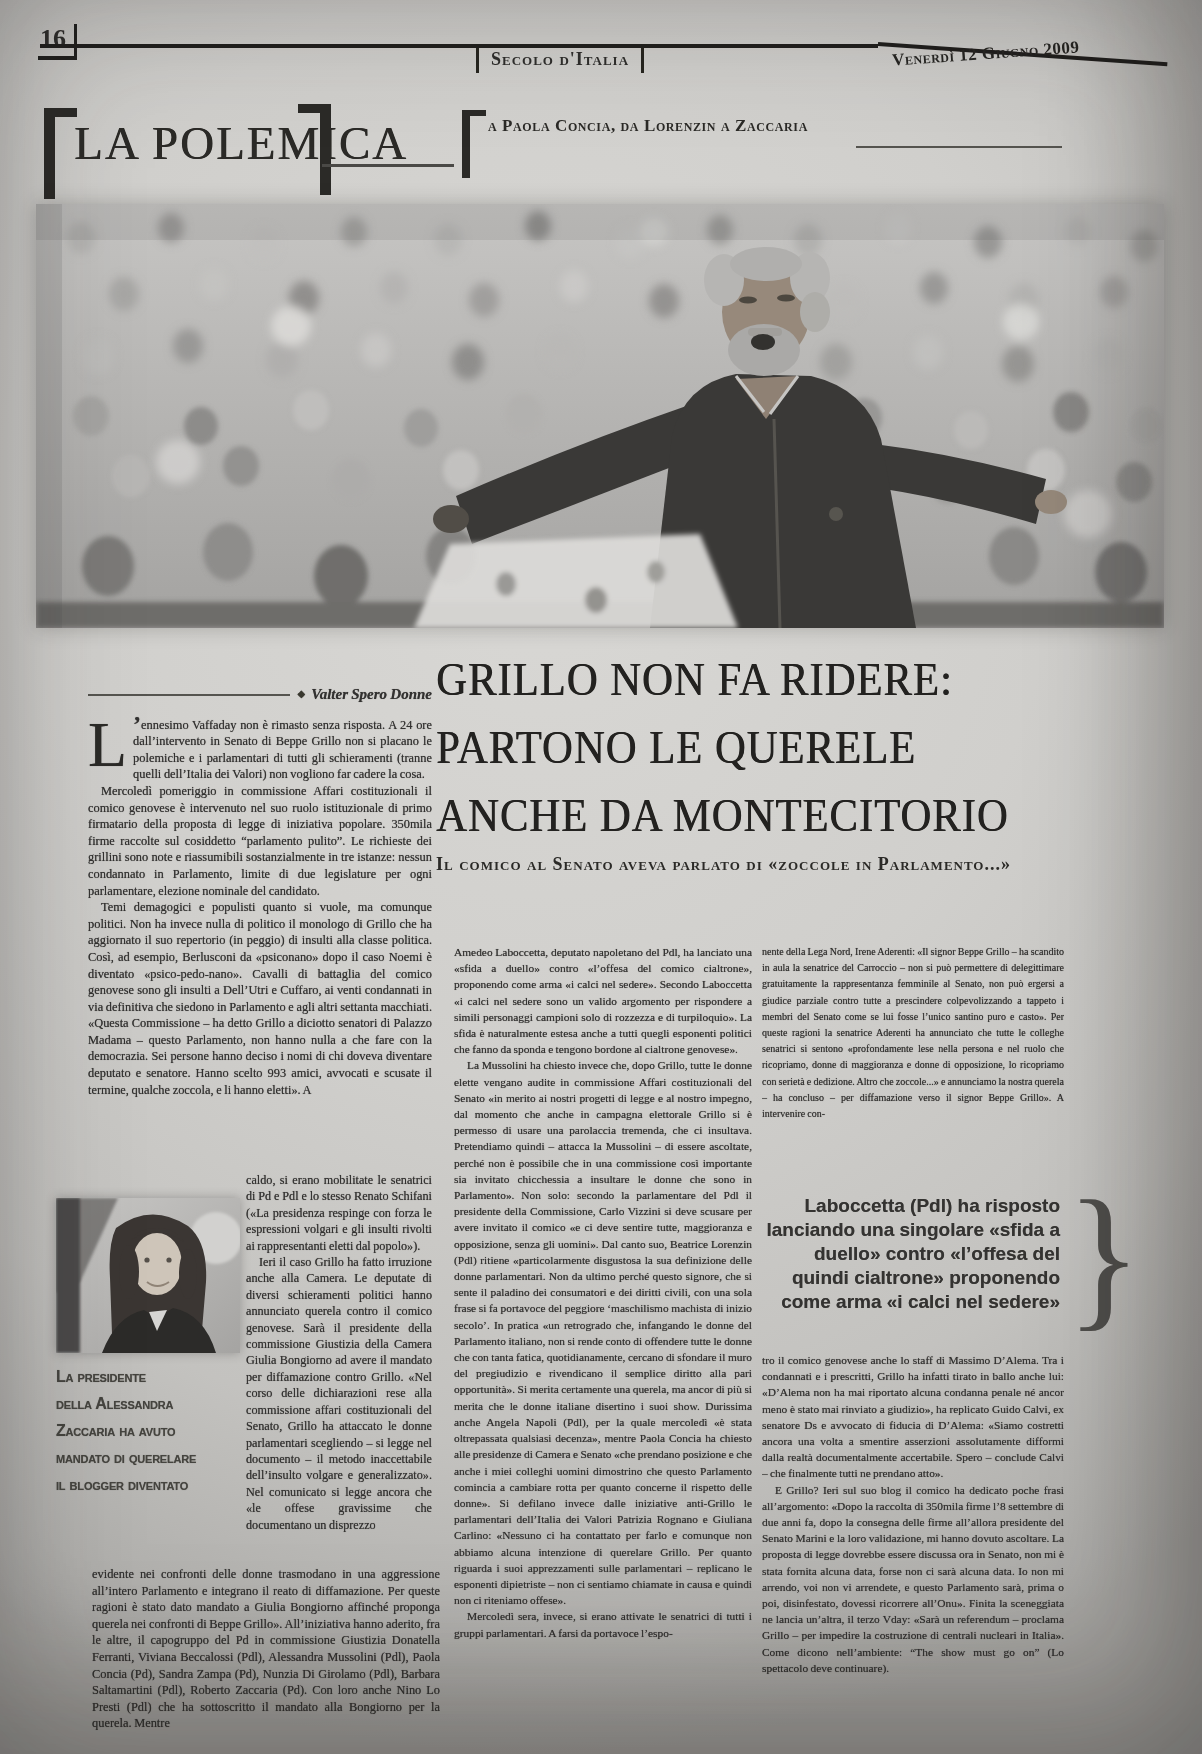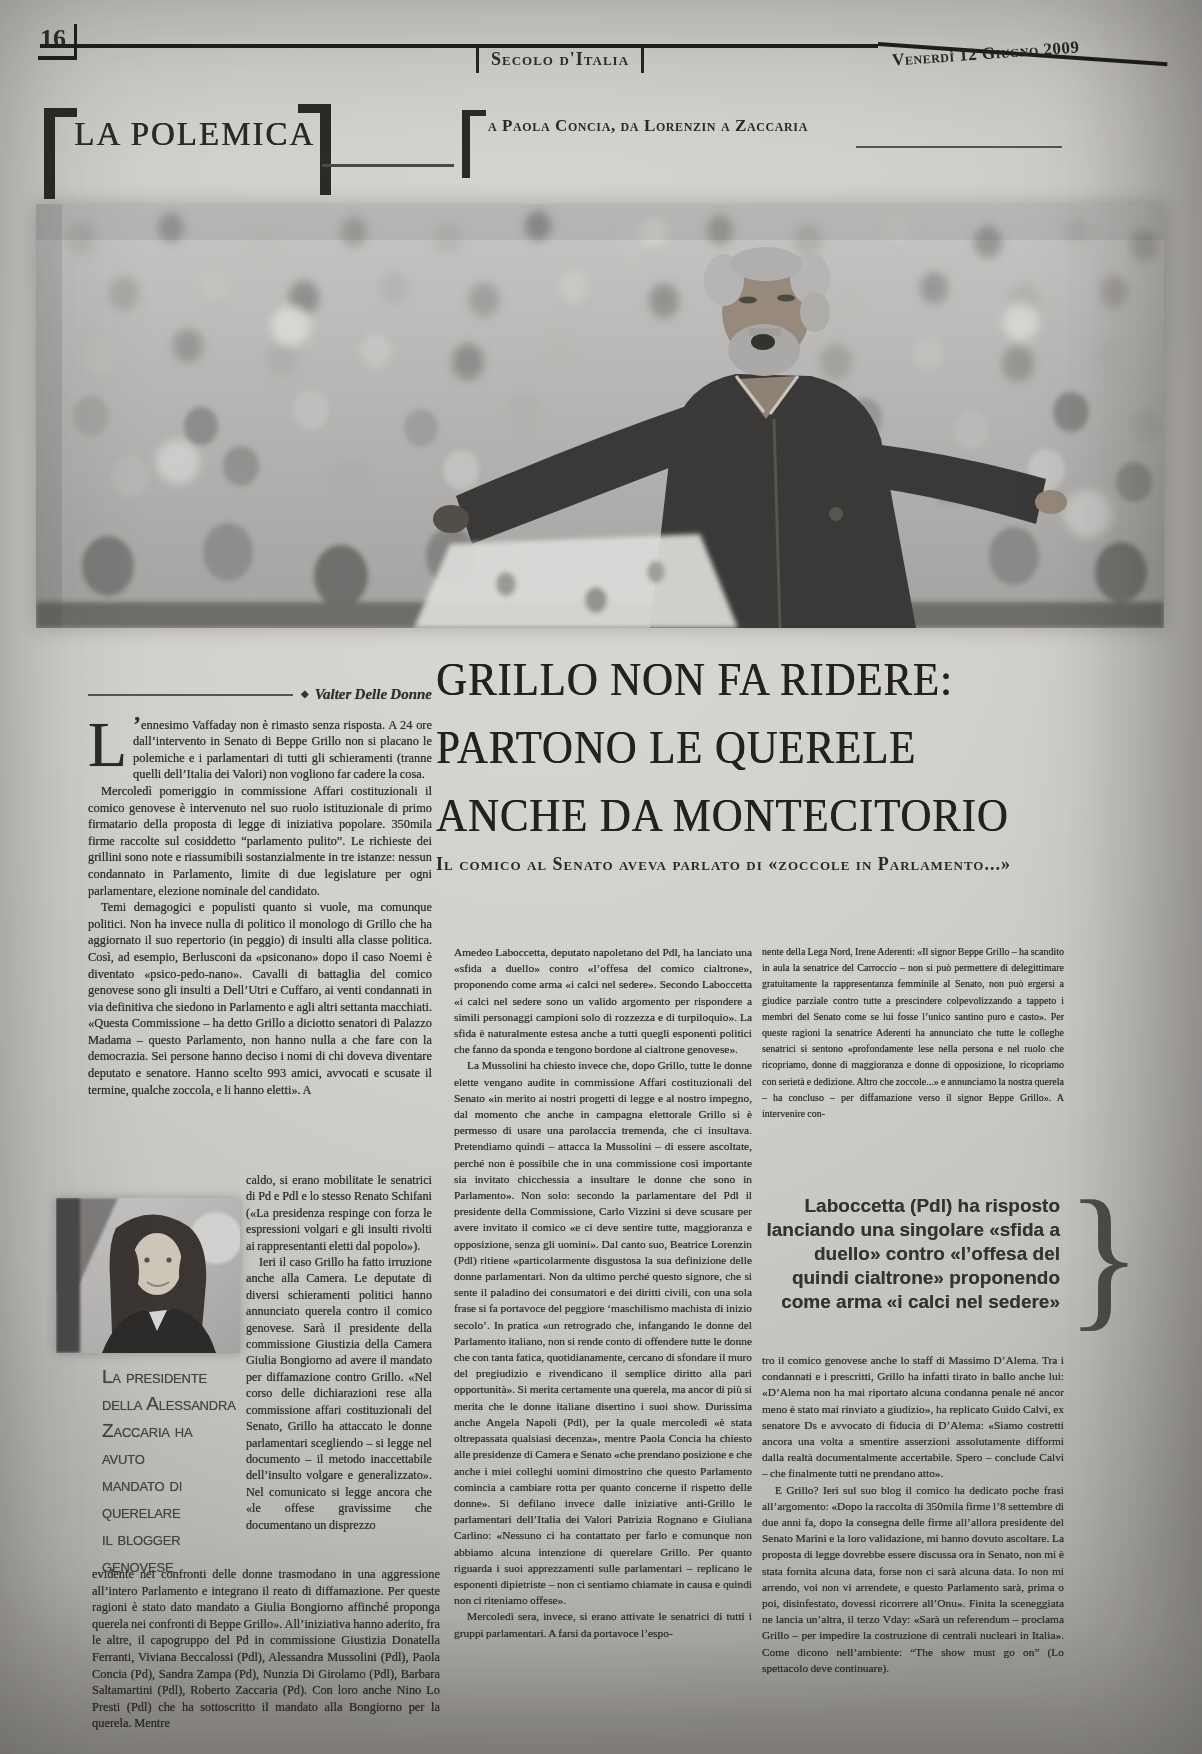--- a/index.html
+++ b/index.html
@@ -15,21 +15,21 @@
     transform:rotate(4deg);transform-origin:left center;}
   .page-num{left:38px;top:24px;font-size:26px;font-weight:bold;padding:0 8px 2px 2px;
     border-bottom:4px solid #201f1d;border-right:3px solid #201f1d;line-height:30px;}
   .masthead{left:476px;top:48px;padding:1px 12px 3px 12px;border-left:3px solid #26251f;
     border-right:3px solid #26251f;font-weight:bold;font-size:18px;font-variant:small-caps;
     letter-spacing:1px;}
   .date{left:892px;top:44px;font-weight:bold;font-size:17px;font-variant:small-caps;
     letter-spacing:.5px;transform:rotate(-4deg);color:#262522;}
   
   .brk-left{left:44px;top:108px;width:22px;height:82px;border-left:11px solid #2b2a27;border-top:9px solid #2b2a27;}
-  .section-title{left:74px;top:116px;font-size:33px;letter-spacing:2px;color:#2b2a27;
+  .section-title{left:74px;top:116px;font-size:47px;letter-spacing:2px;color:#2b2a27;
     text-shadow:.5px 0 0 #2b2a27;}
   .brk-right{left:298px;top:104px;width:22px;height:82px;border-right:11px solid #2b2a27;border-top:9px solid #2b2a27;}
   .kicker-rule{left:322px;top:164px;width:132px;height:3px;background:#4a4946;}
   .brk-deck{left:462px;top:110px;width:16px;height:62px;border-left:8px solid #2b2a27;border-top:6px solid #2b2a27;}
   .deck{left:488px;top:112px;font-weight:bold;font-size:17px;line-height:27px;
     font-variant:small-caps;letter-spacing:.6px;color:#2b2a27;}
   .deck-rule{left:856px;top:146px;width:206px;height:2px;background:#55544f;}
   
   .main-photo{left:36px;top:204px;width:1128px;height:424px;overflow:hidden;
     box-shadow:0 0 18px rgba(40,38,35,.25);}
@@ -58,22 +58,22 @@
   
   .dropcap{float:left;font-size:64px;line-height:50px;padding:3px 6px 0 0;color:#2b2a27;}
   .dc-apos{font-size:24px;font-weight:bold;vertical-align:top;line-height:14px;}
   
   .fig-bongiorno{left:56px;top:1198px;width:184px;}
   .fig-bongiorno svg{display:block;box-shadow:0 0 10px rgba(40,38,35,.3);}
   .fig-caption{margin-top:10px;font-family:"Liberation Sans","DejaVu Sans",sans-serif;
     color:#45443f;text-shadow:0 0 .8px rgba(60,58,52,.6);}
   .fig-caption .cap-title{font-size:19px;font-weight:bold;text-transform:uppercase;
     letter-spacing:-.2px;line-height:27px;}
-  .fig-caption .cap-line{font-size:19px;font-weight:normal;font-variant:small-caps;
-    letter-spacing:-.2px;line-height:27px;margin-left:46px;}
+  .fig-caption .cap-line{font-size:16px;font-weight:bold;font-variant:small-caps;
+    letter-spacing:-.2px;line-height:27px;}
   
   .pull-quote{left:756px;top:1194px;width:304px;text-align:right;
     font-family:"Liberation Sans","DejaVu Sans",sans-serif;font-weight:bold;
     font-size:19px;line-height:24px;color:#343331;text-shadow:0 0 .6px rgba(50,49,47,.6);}
   .pq-bracket{left:1066px;top:1168px;font-size:158px;line-height:178px;font-weight:normal;
     color:#504f4c;font-family:"Liberation Serif",serif;}
 </style>
 </head>
 <body>
 
@@ -222,21 +222,21 @@
     <div>GRILLO NON FA RIDERE:</div>
     <div>PARTONO LE QUERELE</div>
     <div>ANCHE DA MONTECITORIO</div>
   </div>
   <div class="abs subhead">Il comico al Senato aveva parlato di «zoccole in Parlamento...»</div>
 
   <div class="abs col col-left-a">
     <div class="byline">
       <span class="byline-rule"></span>
       <span class="byline-diamond">◆</span>
-      <span class="byline-author">Valter Delle Donne</span>
+      <span class="byline-author">Valter Spero Donne</span>
     </div>
     <p class="noind"><span class="dropcap">L</span><span class="dc-apos">’</span><span>ennesimo Vaffaday non è rimasto senza risposta. A 24 ore dall’intervento in Senato di Beppe Grillo non si placano le polemiche e i parlamentari di tutti gli schieramenti (tranne quelli dell’Italia dei Valori) non vogliono far cadere la cosa.</span></p>
     <p>Mercoledì pomeriggio in commissione Affari costituzionali il comico genovese è intervenuto nel suo ruolo istituzionale di primo firmatario della proposta di legge di iniziativa popolare. 350mila firme raccolte sul cosiddetto “parlamento pulito”. Le richieste dei grillini sono note e riassumibili sostanzialmente in tre istanze: nessun condannato in Parlamento, limite di due legislature per ogni parlamentare, elezione nominale del candidato.</p>
     <p>Temi demagogici e populisti quanto si vuole, ma comunque politici. Non ha invece nulla di politico il monologo di Grillo che ha aggiornato il suo repertorio (in peggio) di insulti alla classe politica. Così, ad esempio, Berlusconi da «psiconano» dopo il caso Noemi è diventato «psico-pedo-nano». Cavalli di battaglia del comico genovese sono gli insulti a Dell’Utri e Cuffaro, ai venti condannati in via definitiva che siedono in Parlamento e agli altri settanta macchiati. «Questa Commissione – ha detto Grillo a diciotto senatori di Palazzo Madama – questo Parlamento, non hanno nulla a che fare con la democrazia. Sei persone hanno deciso i nomi di chi doveva diventare deputato e senatore. Hanno scelto 993 amici, avvocati e scusate il termine, qualche zoccola, e li hanno eletti». A</p>
   </div>
 
   <div class="abs fig-bongiorno">
     <svg width="184" height="155" viewBox="0 0 184 155" xmlns="http://www.w3.org/2000/svg">
       <defs>
         <linearGradient id="bgP" x1="0" y1="0" x2="1" y2="1">
@@ -260,21 +260,21 @@
         <circle cx="113" cy="62" r="2.6" fill="#55504a"></circle>
       <path d="M91 84 Q101 92 113 84" stroke="#8f8376" stroke-width="2" fill="none"></path>
       <path d="M46 155 Q60 118 88 112 L101 120 L117 110 Q148 116 160 155 Z" fill="#2c2b29"></path>
       <polygon points="93,114 101,133 111,112" fill="#d6d5d3"></polygon>
     </svg>
     <div class="fig-caption">
       <div class="cap-line">La presidente</div>
       <div class="cap-line">della Alessandra</div>
       <div class="cap-line">Zaccaria ha avuto</div>
       <div class="cap-line">mandato di querelare</div>
-      <div class="cap-line">il blogger genovese</div>
+      <div class="cap-line">il blogger diventato</div>
     </div>
   </div>
 
   <div class="abs col col-left-b">
     <p class="noind">caldo, si erano mobilitate le senatrici di Pd e Pdl e lo stesso Renato Schifani («La presidenza respinge con forza le espressioni volgari e gli insulti rivolti ai rappresentanti eletti dal popolo»).</p>
     <p>Ieri il caso Grillo ha fatto irruzione anche alla Camera. Le deputate di diversi schieramenti politici hanno annunciato querela contro il comico genovese. Sarà il presidente della commissione Giustizia della Camera Giulia Bongiorno ad avere il mandato per diffamazione contro Grillo. «Nel corso delle dichiarazioni rese alla commissione affari costituzionali del Senato, Grillo ha attaccato le donne parlamentari scegliendo – si legge nel documento – il metodo inaccettabile dell’insulto volgare e generalizzato». Nel comunicato si legge ancora che «le offese gravissime che documentano un disprezzo</p>
   </div>
 
   <div class="abs col col-left-c">
     <p class="noind">evidente nei confronti delle donne trasmodano in una aggressione all’intero Parlamento e integrano il reato di diffamazione. Per queste ragioni è stato dato mandato a Giulia Bongiorno affinché proponga querela nei confronti di Beppe Grillo». All’iniziativa hanno aderito, fra le altre, il capogruppo del Pd in commissione Giustizia Donatella Ferranti, Viviana Beccalossi (Pdl), Alessandra Mussolini (Pdl), Paola Concia (Pd), Sandra Zampa (Pd), Nunzia Di Girolamo (Pdl), Barbara Saltamartini (Pdl), Roberto Zaccaria (Pd). Con loro anche Nino Lo Presti (Pdl) che ha sottoscritto il mandato alla Bongiorno per la querela. Mentre</p>

